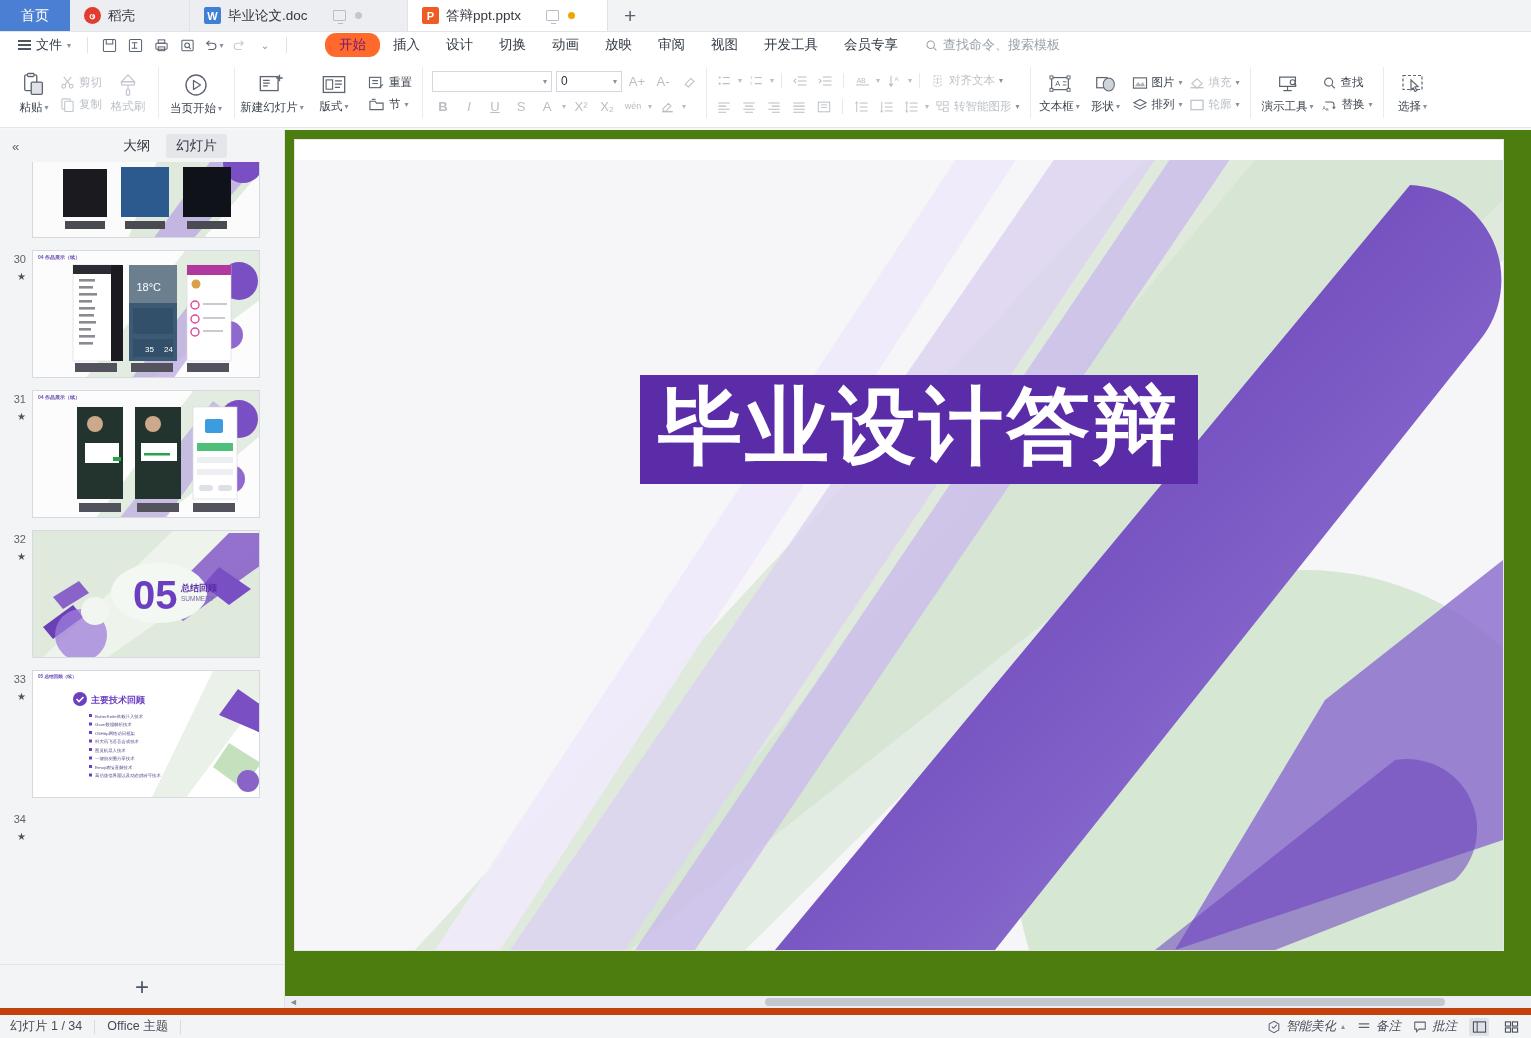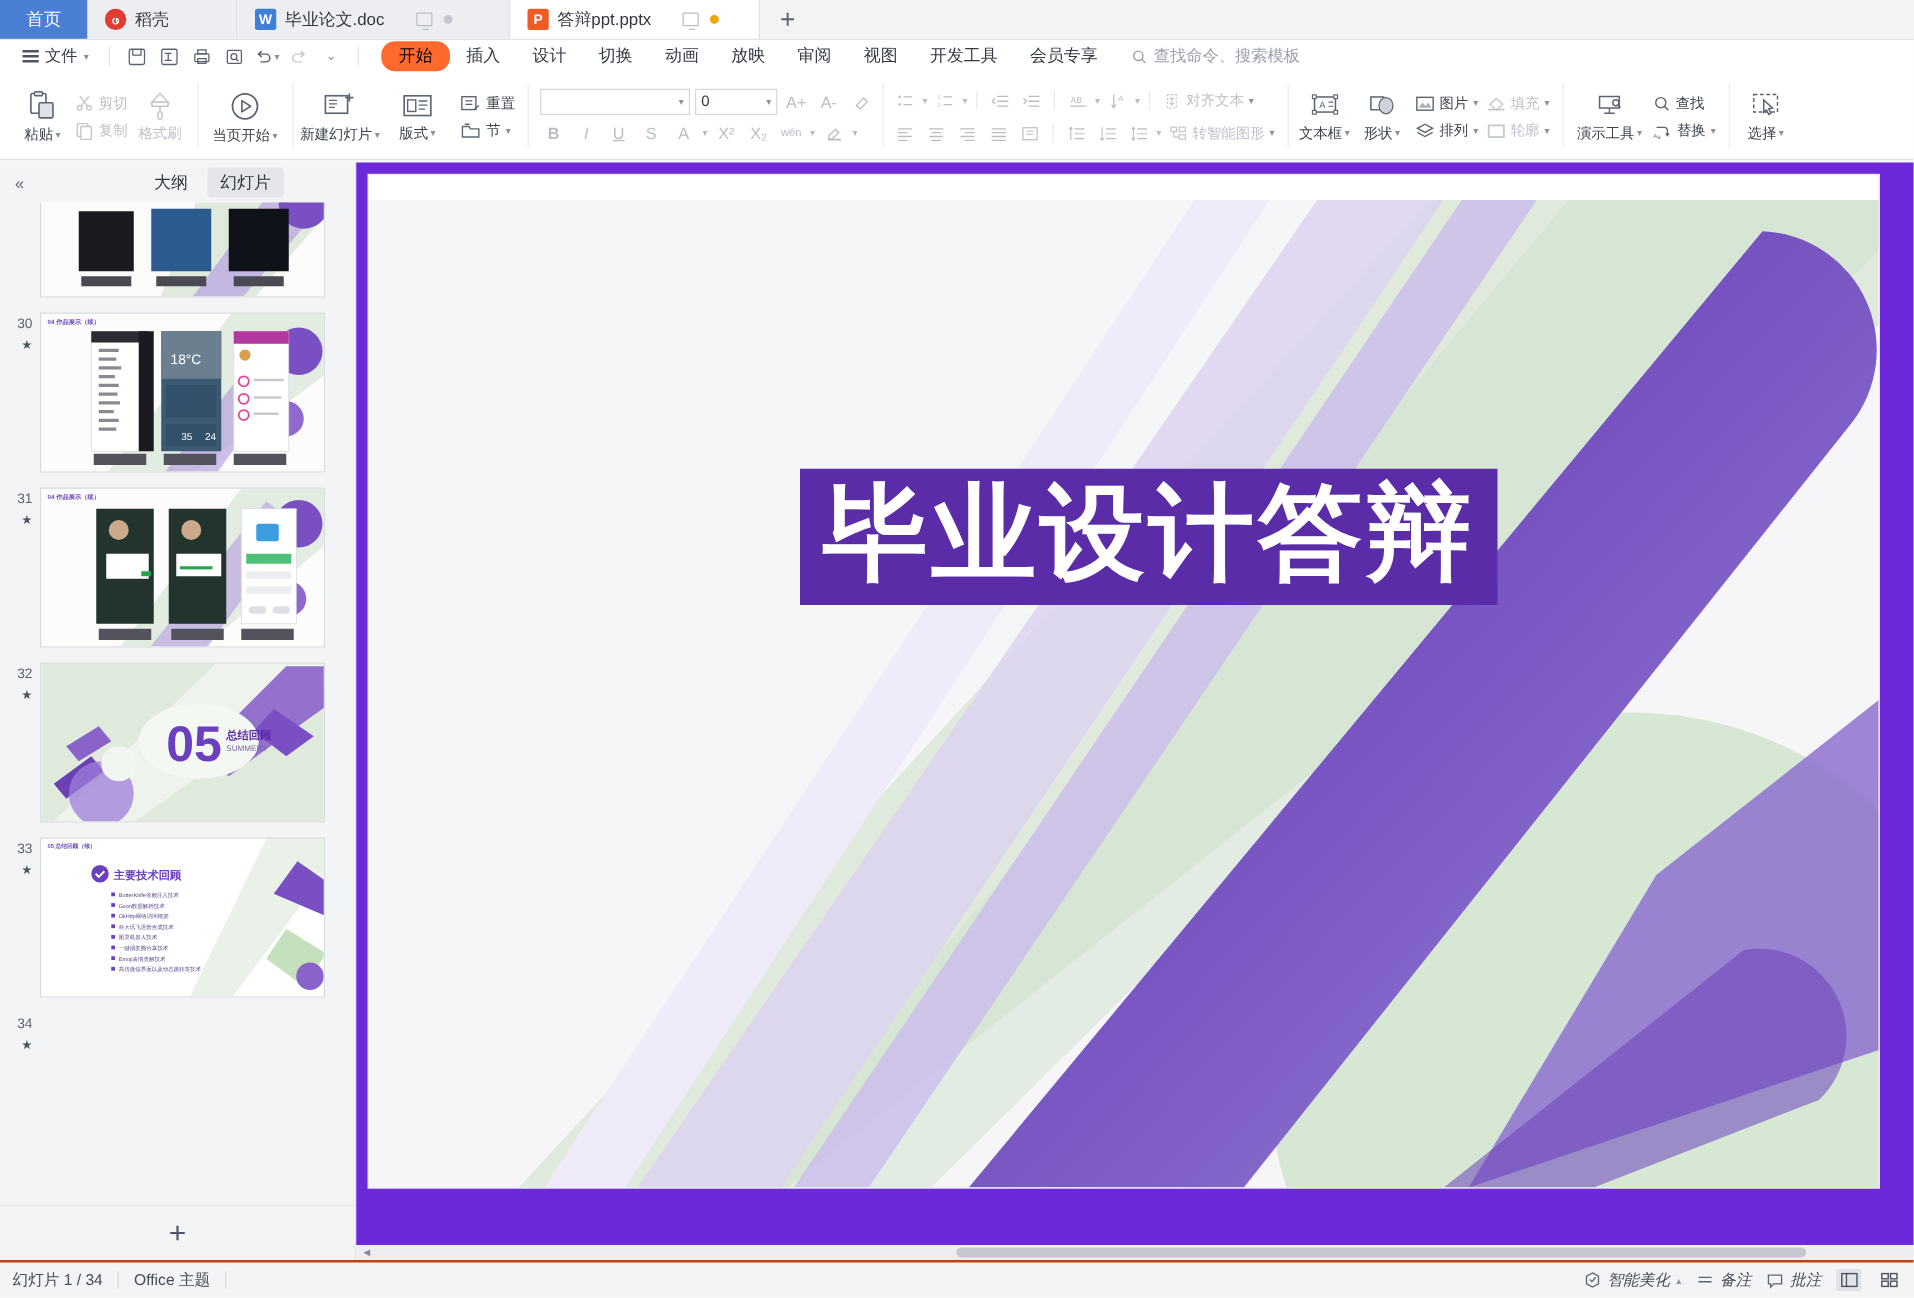--- a/index.html
+++ b/index.html
@@ -49,21 +49,21 @@
   }
   .file-menu { display: flex; align-items: center; gap: 5px; padding: 0 8px; }
   .hamburger { display: inline-flex; flex-direction: column; gap: 2.5px; }
   .hamburger i { display: block; width: 13px; height: 1.6px; background: #4d5561; }
   .caret { font-size: 8px; color: #8a919c; }
   .qa-sep { width:1px; height:16px; background:#dfe2e6; margin: 0 8px; }
   .qicon { width: 26px; height: 22px; display: inline-flex; align-items: center; justify-content: center; color: #5a6270; }
   .qicon svg { display:block; }
   .menu-tabs { display: flex; align-items: center; gap: 0; margin-left: 10px; }
   .mtab { padding: 2px 13px; font-size: 13.5px; color: #333a44; }
-  .mtab.active { background: #ff6a2c; color: #000000; border-radius: 11px; padding: 3px 14px; }
+  .mtab.active { background: #ff6a2c; color: #701a75; border-radius: 11px; padding: 3px 14px; margin-left: 20px; }
   .searchbox { display:flex; align-items:center; gap:5px; margin-left: 14px; color:#9aa1ab; font-size:13px;}
 
   .ribbon-body {
     height: 70px; background: #fff; border-bottom: 1px solid #e4e6ea;
     display: flex; align-items: stretch; padding: 2px 0 0 4px; position: relative;
   }
   .rgroup { display: flex; align-items: stretch; padding: 0 7px; position: relative; }
   .rgroup + .rgroup::before {
     content:""; position:absolute; left:0; top:7px; bottom:9px; width:1px; background:#e9ebee;
   }
@@ -117,21 +117,21 @@
   .thumb-meta .star { color: #4d5560; font-size: 10px; display:block; margin-top:3px;}
   .thumb-frame { width: 228px; height: 128px; border: 1px solid #d6d9de; background: #fff; position: relative; overflow: hidden; }
   .thumb-clip { position: absolute; inset: 0; overflow: hidden; }
   .addslide { height: 44px; display:flex; align-items:center; justify-content:center; color:#4d5568; font-size:24px; font-weight:300;
      border-top: 1px solid #e4e6ea; background:#f3f4f6;}
   .lp-scroll { position: absolute; right: 2px; top: 0; width: 9px; background: transparent; }
   .lp-scroll .bar { position:absolute; width: 7px; border-radius: 4px; background: #b9bec7; right:1px; }
 
   
   .stage { flex: 1; background: #ffffff; position: relative; display: flex; flex-direction: column; }
-  .slide-wrap { flex: 1; position: relative; background: #6d28d9; padding: 8px 8px 0 8px; }
+  .slide-wrap { flex: 1; position: relative; background: #4d7c0f; padding: 8px 8px 0 8px; }
   .slide {
     position: absolute; left: 10px; top: 10px; width: 1208px; height: 810px;
     background: #f6f6f8; overflow: hidden; box-shadow: 0 0 0 1px #e6e6ea;
   }
   .slide-inner { position: absolute; inset: 0; overflow: hidden; }
   .title-box {
     position: absolute; left: 345px; top: 235px; background: #5b2ca8;
     padding: 6px 18px 12px 18px;
   }
   .title-text { color: #fff; font-size: 84px; font-weight: bold; letter-spacing: 3px; line-height: 1.08;
@@ -148,21 +148,21 @@
 
   .notesbar {
     height: 34px; background: #f1f2f4; border-top: 1px solid #e0e2e6;
     display: flex; align-items: center; gap: 9px; padding-left: 16px;
     font-size: 13px; color: #6d747e;
   }
 
   
   .statusbar {
     position: absolute; left: 0; right: 0; bottom: 0; height: 30px; background: #f3f4f6;
-    border-top: 2px solid #c2410c; display: flex; align-items: center;
+    border-top: 7px solid #c2410c; display: flex; align-items: center;
     font-size: 12.5px; color: #454c56; padding: 0 10px;
   }
   .sb-sep { width: 1px; height: 14px; background: #d8dbe0; margin: 0 12px; }
   .sb-right { margin-left: auto; display: flex; align-items: center; gap: 12px; font-style: italic; }
   .sb-item { display: flex; align-items: center; gap: 5px; }
   .viewbtn { width: 20px; height: 18px; display:flex; align-items:center; justify-content:center; color:#4b525c;}
   .viewbtn.active { background:#dfe2e7; border-radius:2px; }
 
   .watermark {
     position: absolute; left: 1318px; bottom: 5px; font-size: 23px; color: rgba(150,155,165,0.45);

